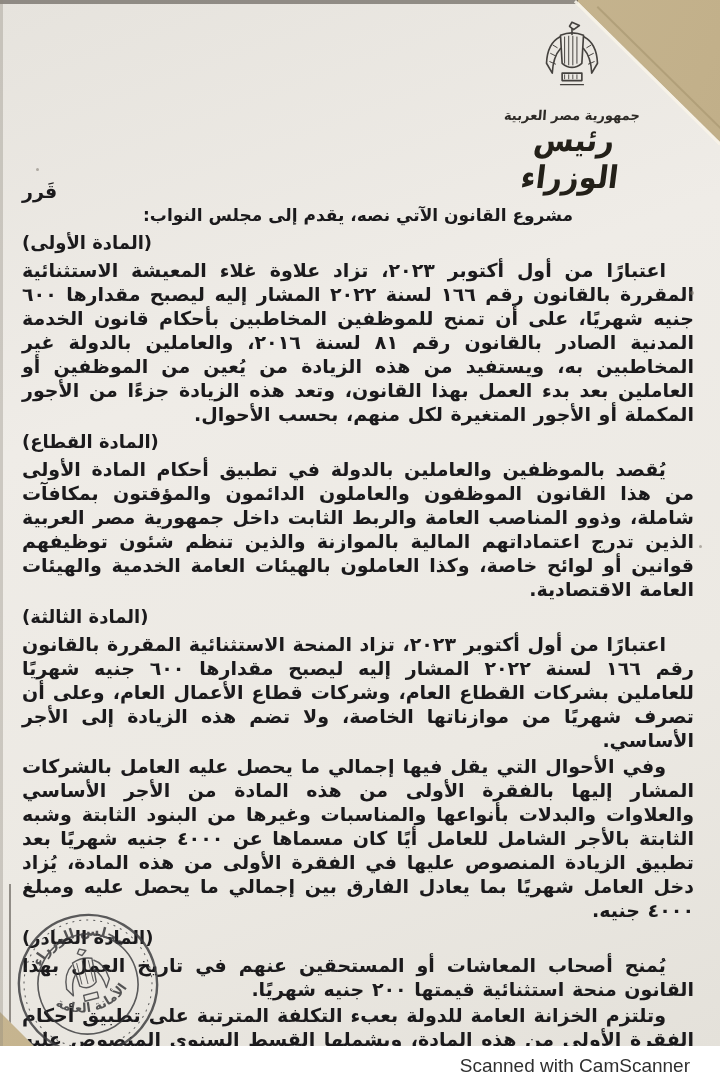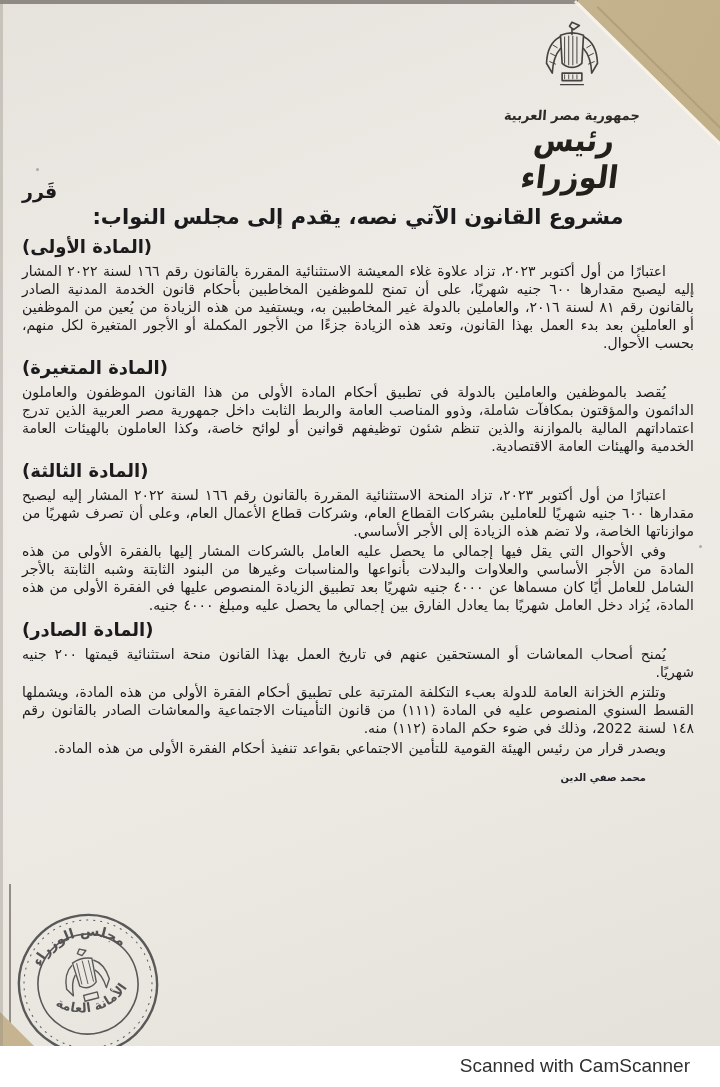--- a/index.html
+++ b/index.html
@@ -38,24 +38,24 @@
   .pm-line{
     font-size:29px;font-weight:bold;direction:rtl;margin-top:2px;
     transform:skewX(-7deg) scaleY(1.08);color:#232019;
   }
 
   
   .content{
     position:absolute;top:180px;right:26px;left:22px;direction:rtl;color:#1b1a1c;
   }
   .decree{font-size:19px;font-weight:bold;text-align:left;margin:0 0 3px;}
-  .intro{font-size:21px;font-weight:bold;text-align:center;margin:0 0 7px;}
+  .intro{font-size:17px;font-weight:bold;text-align:center;margin:0 0 7px;}
   .article-heading{font-size:18px;font-weight:bold;text-align:left;margin:5px 0 5px;}
   .body-par{
-    font-size:14px;font-weight:normal;line-height:18px;margin:0 0 2px;
+    font-size:19px;font-weight:bold;line-height:24px;margin:0 0 2px;
     text-align:justify;text-indent:28px;word-spacing:1px;
   }
   .signature{direction:rtl;text-align:right;margin:14px 48px 0 0;color:#23222a;}
   .sig-name{font-size:10px;font-weight:bold;line-height:14px;}
 
   
   .stamp{position:absolute;left:12px;top:908px;opacity:.82;transform:rotate(-14deg);}
   .hand-mark{position:absolute;left:12px;top:1044px;opacity:.7;}
 
   
@@ -98,21 +98,21 @@
     <div class="content">
       <div class="decree">قَرر</div>
       <div class="intro">مشروع القانون الآتي نصه، يقدم إلى مجلس النواب:</div>
 
       <section>
         <div class="article-heading">(المادة الأولى)</div>
         <p class="body-par">اعتبارًا من أول أكتوبر ٢٠٢٣، تزاد علاوة غلاء المعيشة الاستثنائية المقررة بالقانون رقم ١٦٦ لسنة ٢٠٢٢ المشار إليه ليصبح مقدارها ٦٠٠ جنيه شهريًا، على أن تمنح للموظفين المخاطبين بأحكام قانون الخدمة المدنية الصادر بالقانون رقم ٨١ لسنة ٢٠١٦، والعاملين بالدولة غير المخاطبين به، ويستفيد من هذه الزيادة من يُعين من الموظفين أو العاملين بعد بدء العمل بهذا القانون، وتعد هذه الزيادة جزءًا من الأجور المكملة أو الأجور المتغيرة لكل منهم، بحسب الأحوال.</p>
       </section>
 
       <section>
-        <div class="article-heading">(المادة المتغيرة)</div>
+        <div class="article-heading">(المادة القطاع)</div>
         <p class="body-par">يُقصد بالموظفين والعاملين بالدولة في تطبيق أحكام المادة الأولى من هذا القانون الموظفون والعاملون الدائمون والمؤقتون بمكافآت شاملة، وذوو المناصب العامة والربط الثابت داخل جمهورية مصر العربية الذين تدرج اعتماداتهم المالية بالموازنة والذين تنظم شئون توظيفهم قوانين أو لوائح خاصة، وكذا العاملون بالهيئات العامة الخدمية والهيئات العامة الاقتصادية.</p>
       </section>
 
       <section>
         <div class="article-heading">(المادة الثالثة)</div>
         <p class="body-par">اعتبارًا من أول أكتوبر ٢٠٢٣، تزاد المنحة الاستثنائية المقررة بالقانون رقم ١٦٦ لسنة ٢٠٢٢ المشار إليه ليصبح مقدارها ٦٠٠ جنيه شهريًا للعاملين بشركات القطاع العام، وشركات قطاع الأعمال العام، وعلى أن تصرف شهريًا من موازناتها الخاصة، ولا تضم هذه الزيادة إلى الأجر الأساسي.</p>
         <p class="body-par">وفي الأحوال التي يقل فيها إجمالي ما يحصل عليه العامل بالشركات المشار إليها بالفقرة الأولى من هذه المادة من الأجر الأساسي والعلاوات والبدلات بأنواعها والمناسبات وغيرها من البنود الثابتة وشبه الثابتة بالأجر الشامل للعامل أيًا كان مسماها عن ٤٠٠٠ جنيه شهريًا بعد تطبيق الزيادة المنصوص عليها في الفقرة الأولى من هذه المادة، يُزاد دخل العامل شهريًا بما يعادل الفارق بين إجمالي ما يحصل عليه ومبلغ ٤٠٠٠ جنيه.</p>
       </section>
 
       <section>

